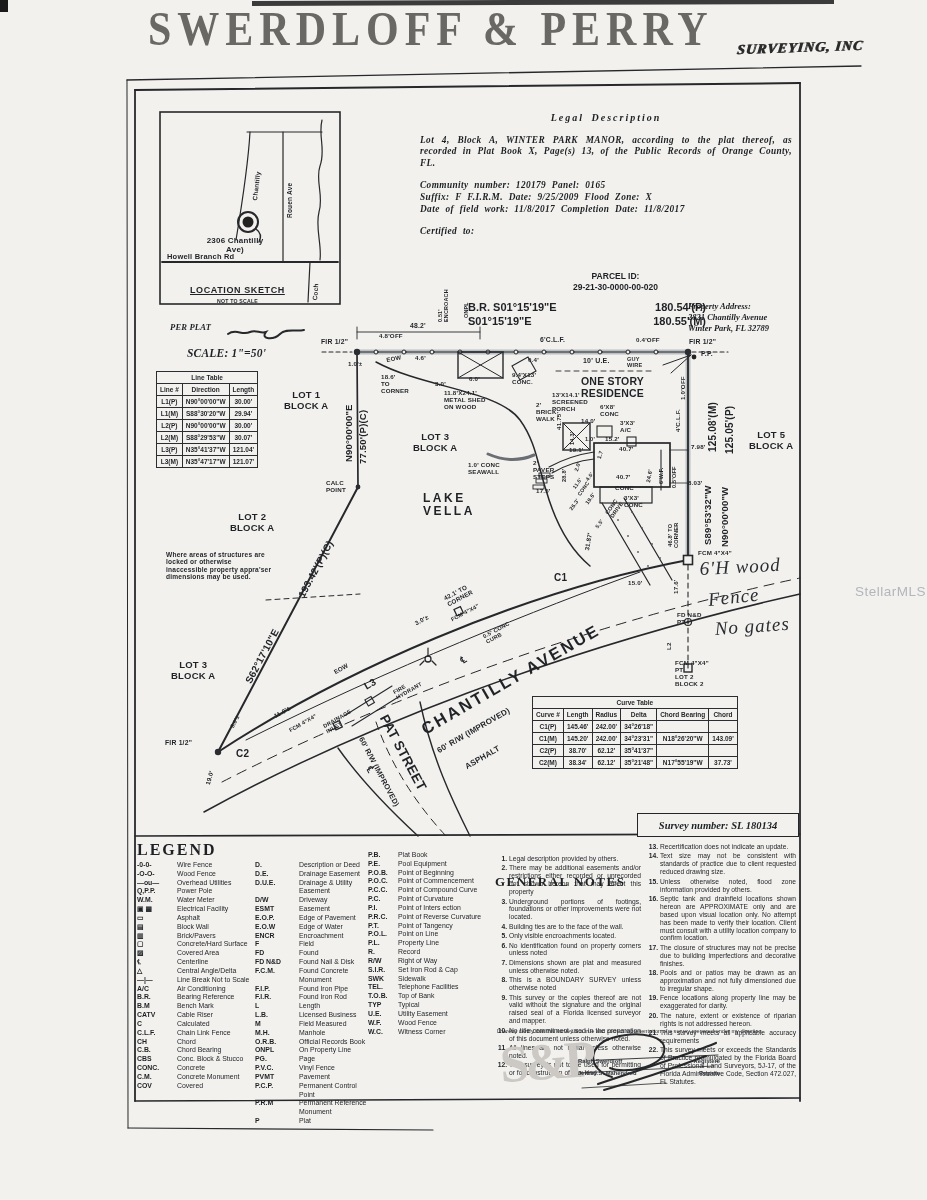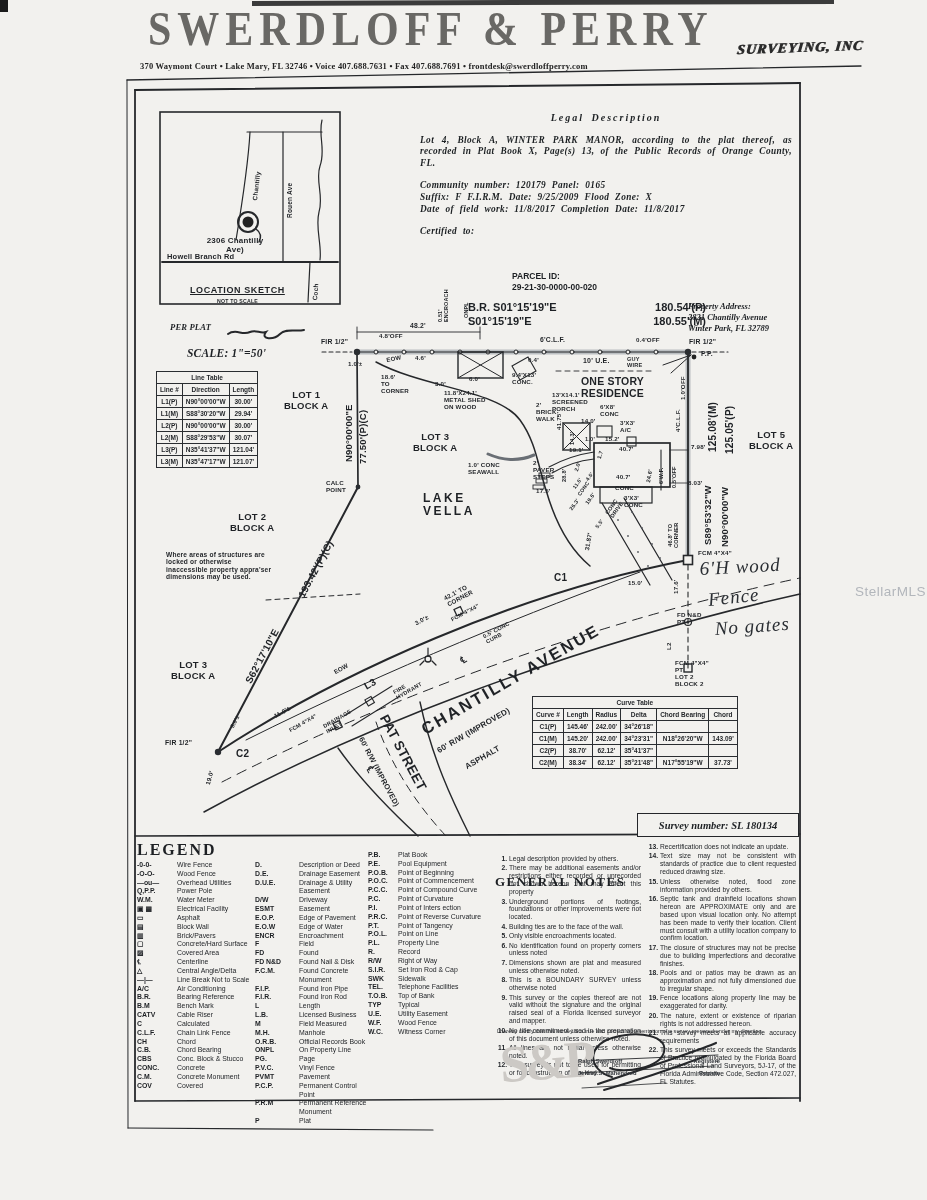--- a/index.html
+++ b/index.html
@@ -27,21 +27,21 @@
   .lbl.bg{background:#f2f1ee;padding:0 2px;}
   .lbl.hand{font-family:"Liberation Serif",serif;font-style:italic;font-weight:400;color:#2a2e33;
             letter-spacing:1px;white-space:nowrap;}
   
   .legal{position:absolute;left:420px;top:112px;width:372px;font-family:"Liberation Serif",serif;
          font-weight:700;font-style:italic;font-size:9.3px;line-height:1.25;letter-spacing:.4px;
          word-spacing:3px;text-align:justify;color:#16324a0; color:#1c2023;}
   .legal h3{margin:0 0 10px 0;text-align:center;font-size:10px;letter-spacing:2px;}
   .legal p{margin:0 0 11px 0;}
   .legal .tight{margin:0;}
-  .parcel{position:absolute;left:512px;top:271px;width:175px;text-align:left;font-weight:700;
+  .parcel{position:absolute;left:528px;top:271px;width:175px;text-align:center;font-weight:700;
           font-size:8.5px;line-height:1.3;}
   .bearing{position:absolute;left:468px;top:301px;width:238px;font-weight:700;font-size:11px;}
   .bearing .row{display:flex;justify-content:space-between;margin-bottom:2px;}
   .prop-addr{position:absolute;left:688px;top:301px;width:115px;font-family:"Liberation Serif",serif;
              font-style:italic;font-weight:700;font-size:8.5px;line-height:1.3;}
   
   table.stable{position:absolute;border-collapse:collapse;background:#f2f1ee;}
   table.stable td,table.stable th{border:1px solid #2a2d31;font-size:6.5px;font-weight:700;
       padding:2px 3px;text-align:center;white-space:nowrap;color:#1f2226;}
   .line-table{left:156px;top:371px;}
@@ -82,21 +82,20 @@
 </head>
 <body>
 
 <div class="page">
 
   <div class="strip-top"></div>
   <div class="blob-corner"></div>
 
   <div class="lh-company">SWERDLOFF &amp; PERRY</div>
   <div class="lh-suffix">SURVEYING, INC</div>
-  <div class="lh-address">370 Waymont Court • Lake Mary, FL 32746 • Voice 407.688.7631 • Fax 407.688.7691 • frontdesk@swerdloffperry.com</div>
 
   <svg class="overlay" width="927" height="1200" fill="none" stroke="#26282b" stroke-linecap="round">
 
     <line x1="127" y1="80" x2="861" y2="66" stroke-width="1.3"></line>
     <line x1="127" y1="80" x2="128" y2="1128" stroke-width="1"></line>
     <line x1="135" y1="90" x2="800" y2="83" stroke-width="2"></line>
     <line x1="135" y1="90" x2="135" y2="1101" stroke-width="1.8"></line>
     <line x1="800" y1="83" x2="800" y2="1101" stroke-width="1.8"></line>
     <line x1="135" y1="836" x2="800" y2="834" stroke-width="1.6"></line>
     <line x1="135" y1="1101" x2="800" y2="1098" stroke-width="1.6"></line>

